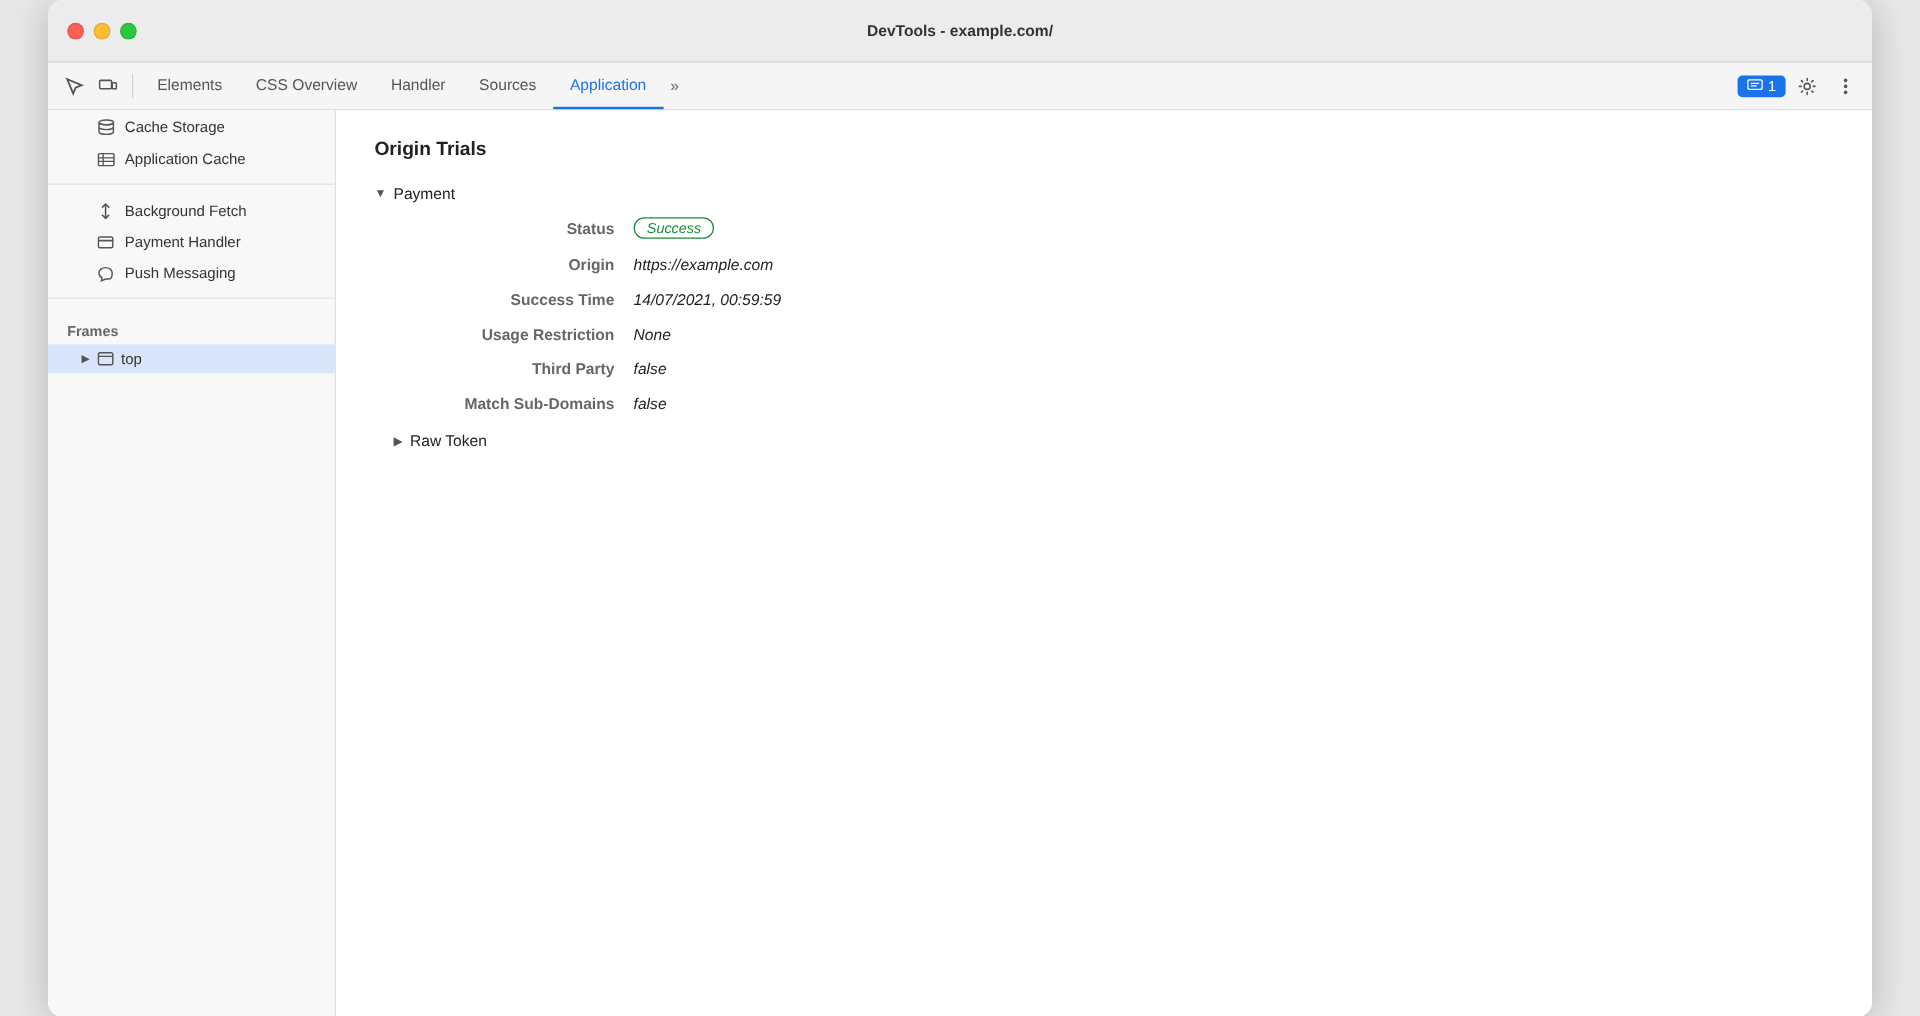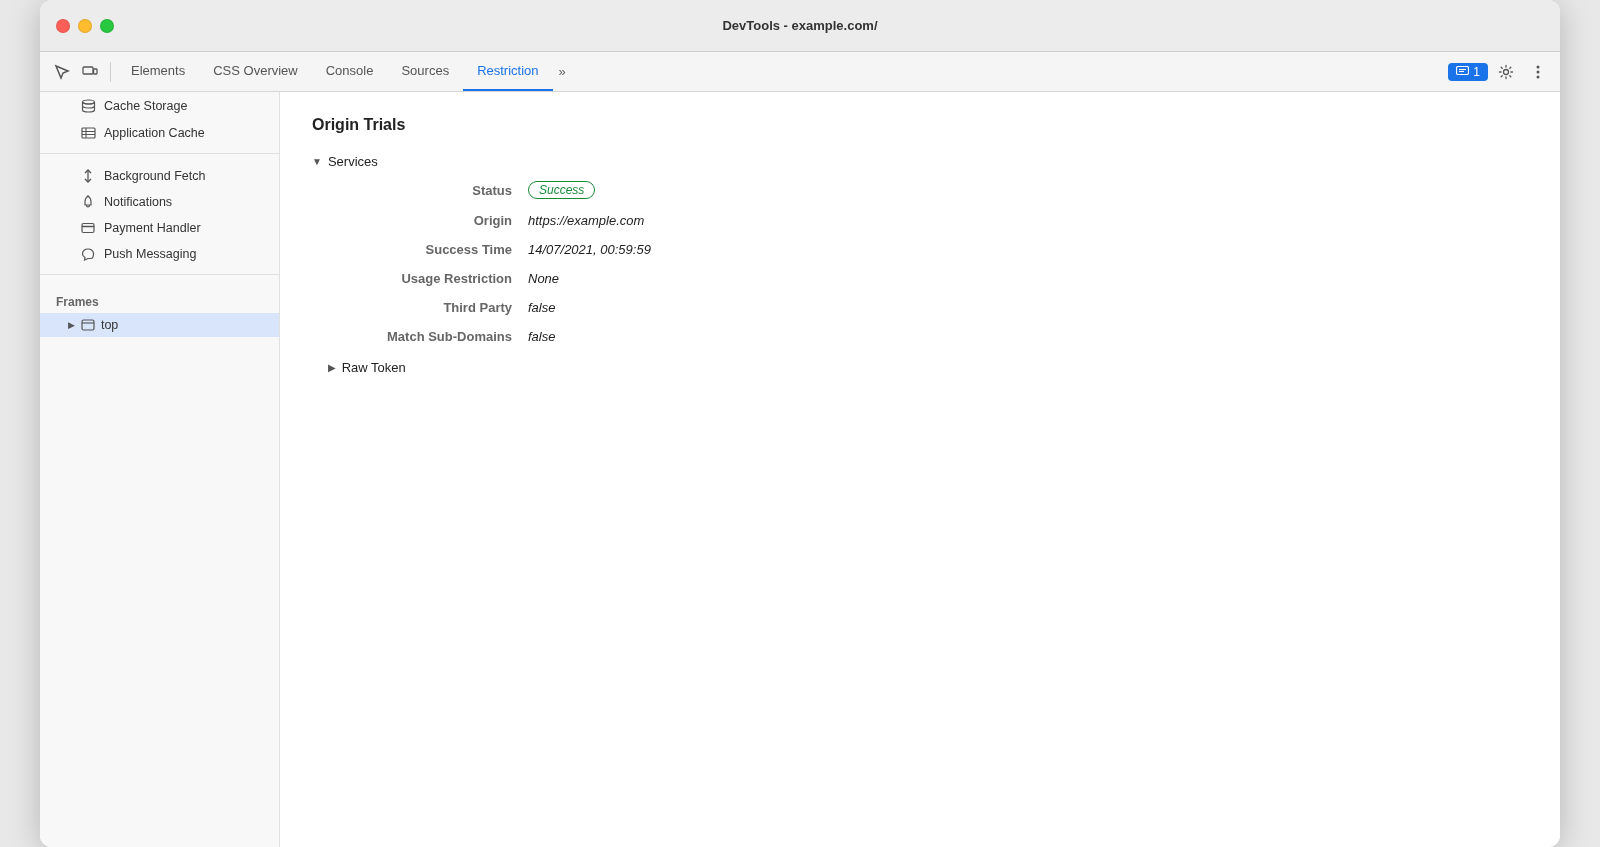--- a/index.html
+++ b/index.html
@@ -294,23 +294,23 @@
     <div class="toolbar-icon-btn">
       <svg width="16" height="16" viewBox="0 0 16 16" fill="none">
         <rect x="1" y="3" width="10" height="7" rx="1" stroke="#555" stroke-width="1.3" fill="none"></rect>
         <rect x="11.5" y="5" width="3.5" height="5" rx="0.7" stroke="#555" stroke-width="1.3" fill="none"></rect>
       </svg>
     </div>
     <div class="toolbar-divider"></div>
     <div class="toolbar-tabs">
       <div class="toolbar-tab">Elements</div>
       <div class="toolbar-tab">CSS Overview</div>
-      <div class="toolbar-tab">Console</div>
+      <div class="toolbar-tab">Handler</div>
       <div class="toolbar-tab">Sources</div>
-      <div class="toolbar-tab active">Restriction</div>
+      <div class="toolbar-tab active">Application</div>
       <div class="toolbar-more">»</div>
     </div>
     <div class="toolbar-right">
       <div class="msg-badge">
         <svg width="13" height="11" viewBox="0 0 13 11" fill="none">
           <rect x="0.5" y="0.5" width="12" height="8" rx="1.5" stroke="white" stroke-width="1.2" fill="none"></rect>
           <line x1="3" y1="3.5" x2="10" y2="3.5" stroke="white" stroke-width="1.1"></line>
           <line x1="3" y1="5.5" x2="8" y2="5.5" stroke="white" stroke-width="1.1"></line>
         </svg>
         <span>1</span>
@@ -365,30 +365,20 @@
           <svg width="14" height="14" viewBox="0 0 14 14" fill="none">
             <line x1="7" y1="1" x2="7" y2="13" stroke="#555" stroke-width="1.3"></line>
             <polyline points="4,4 7,1 10,4" stroke="#555" stroke-width="1.3" fill="none"></polyline>
             <polyline points="4,10 7,13 10,10" stroke="#555" stroke-width="1.3" fill="none"></polyline>
           </svg>
         </span>
         <span>Background Fetch</span>
       </div>
 
 
-      <div class="sidebar-item">
-        <span class="sidebar-item-icon">
-          <svg width="14" height="14" viewBox="0 0 14 14" fill="none">
-            <path d="M7 1 C7 1 4 3 4 7 L4 10 L10 10 L10 7 C10 3 7 1 7 1 Z" stroke="#555" stroke-width="1.2" fill="none"></path>
-            <line x1="7" y1="1" x2="7" y2="0.5" stroke="#555" stroke-width="1.2"></line>
-            <path d="M5.5 10 Q5.5 12 7 12 Q8.5 12 8.5 10" stroke="#555" stroke-width="1.2" fill="none"></path>
-          </svg>
-        </span>
-        <span>Notifications</span>
-      </div>
 
       <div class="sidebar-item">
         <span class="sidebar-item-icon">
           <svg width="14" height="12" viewBox="0 0 14 12" fill="none">
             <rect x="1" y="1.5" width="12" height="9" rx="1.5" stroke="#555" stroke-width="1.2"></rect>
             <line x1="1" y1="4.5" x2="13" y2="4.5" stroke="#555" stroke-width="1.5"></line>
           </svg>
         </span>
         <span>Payment Handler</span>
       </div>
@@ -415,21 +405,21 @@
         <span>top</span>
       </div>
     </div>
 
     <div class="content-panel">
       <div class="content-title">Origin Trials</div>
 
       <div class="trial-group">
         <div class="trial-name-row">
           <span class="triangle">▼</span>
-          <span>Services</span>
+          <span>Payment</span>
         </div>
 
         <div class="trial-details">
 
           <div class="detail-label">Status</div>
           <div class="detail-value">
             <span class="status-badge">Success</span>
           </div>
 
           <div class="detail-label">Origin</div>

